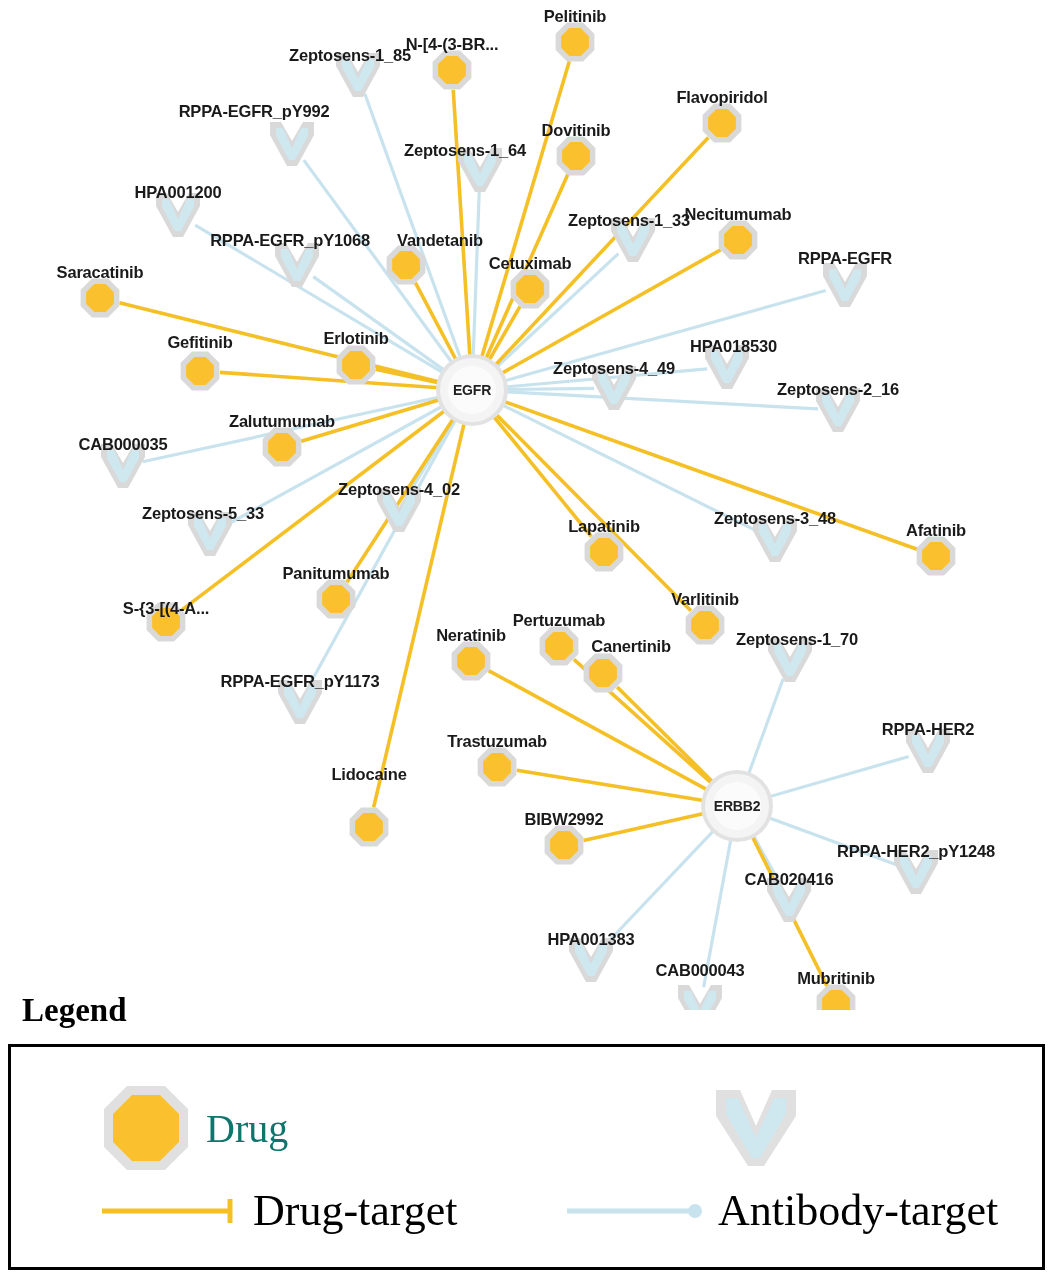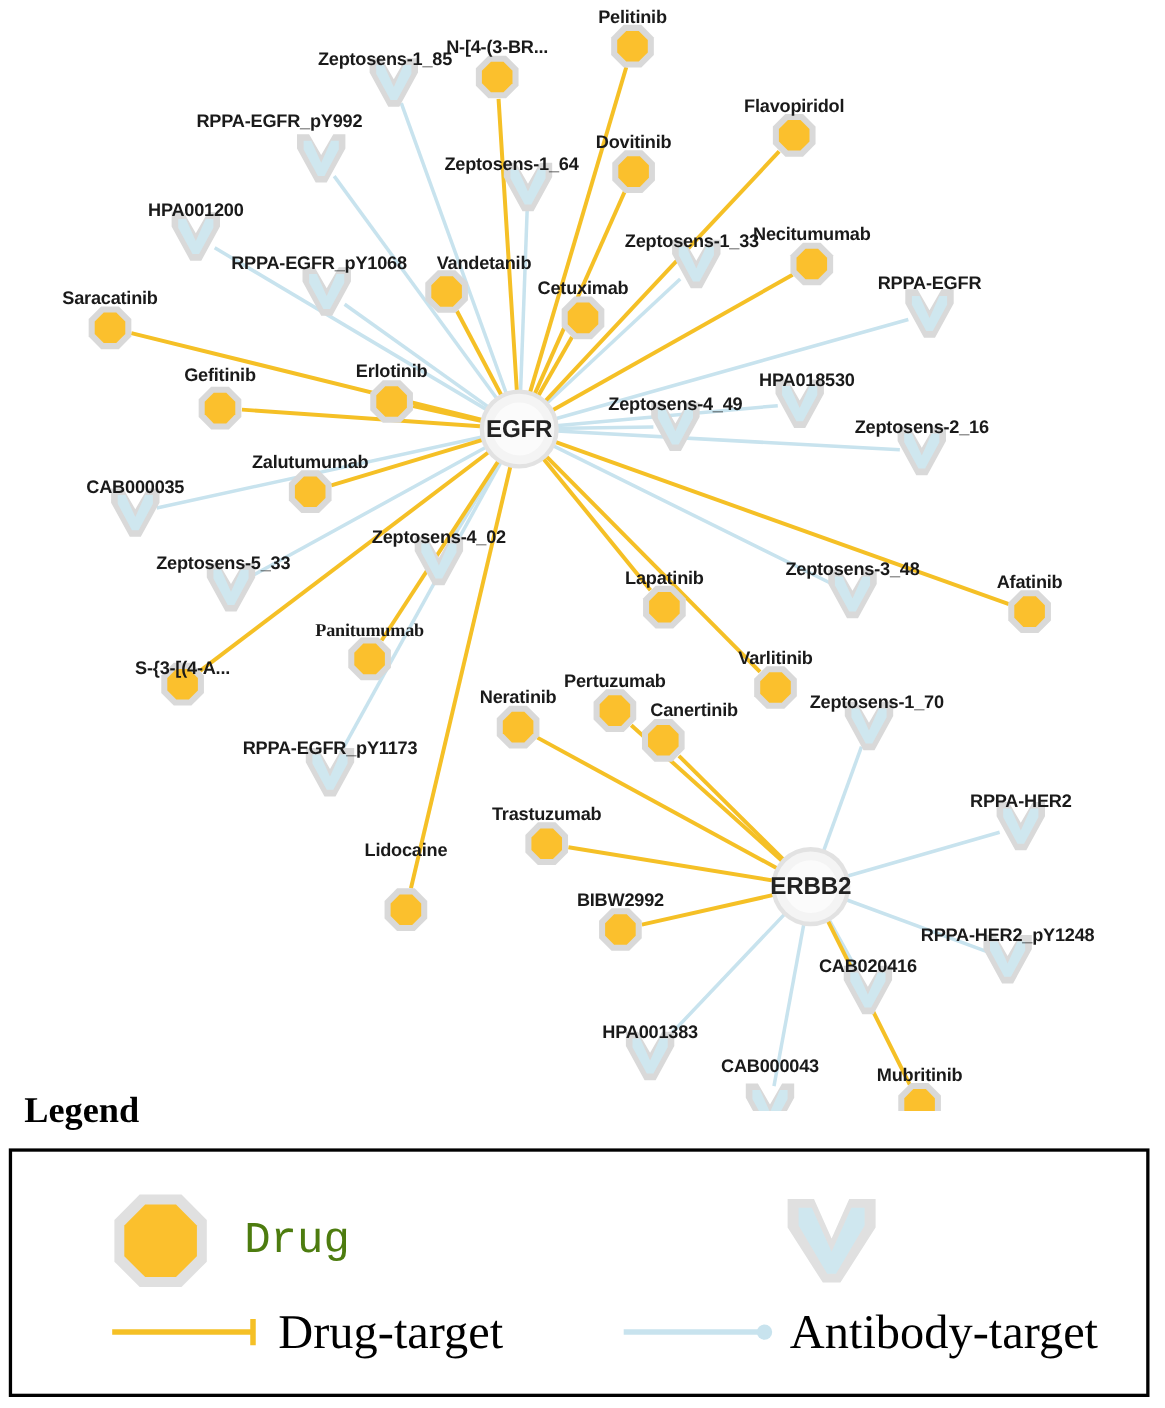--- a/index.html
+++ b/index.html
@@ -30,21 +30,21 @@
     position: absolute;
     font-family: "Liberation Sans", sans-serif;
     font-weight: bold;
     font-size: 16.5px;
     color: #1a1a1a;
     white-space: nowrap;
     transform: translate(-50%, -50%);
     letter-spacing: -0.2px;
   }
   .gene-label {
-    font-size: 22px;
+    font-size: 14px;
     color: #222;
   }
   .legend-title {
     position: absolute;
     left: 22px;
     top: 992px;
     font-family: "Liberation Serif", serif;
     font-size: 33px;
     font-weight: bold;
     color: #000;
@@ -65,24 +65,24 @@
     top: 1060px;
     width: 1053px;
     height: 110px;
   }
   .legend-item {
     position: absolute;
     display: flex;
     align-items: center;
   }
   .legend-text {
-    font-family: Liberation Mono, monospace;
+    font-family: Liberation Serif, serif;
     font-size: 40px;
-    color: #4d7c0f;
-    margin-left: 30px;
+    color: #0f766e;
+    margin-left: 14px;
   }
   .legend-row2 {
     position: absolute;
     left: 0;
     top: 1185px;
     width: 1053px;
     height: 70px;
   }
   .legend-edge-text {
     font-family: "Liberation Serif", serif;
@@ -307,21 +307,21 @@
     <div class="node-label" style="left: 576px; top: 130px;">Dovitinib</div>
     <div class="node-label" style="left: 738px; top: 214px;">Necitumumab</div>
     <div class="node-label" style="left: 406px; top: 240px; margin-left: 34px;">Vandetanib</div>
     <div class="node-label" style="left: 530px; top: 263px;">Cetuximab</div>
     <div class="node-label" style="left: 100px; top: 272px;">Saracatinib</div>
     <div class="node-label" style="left: 356px; top: 338px;">Erlotinib</div>
     <div class="node-label" style="left: 200px; top: 342px;">Gefitinib</div>
     <div class="node-label" style="left: 282px; top: 421px;">Zalutumumab</div>
     <div class="node-label" style="left: 604px; top: 526px;">Lapatinib</div>
     <div class="node-label" style="left: 936px; top: 530px;">Afatinib</div>
-    <div class="node-label" style="left: 336px; top: 573px; font-family: Liberation Serif, serif;">Panitumumab</div>
+    <div class="node-label" style="left: 336px; top: 573px;">Panitumumab</div>
     <div class="node-label" style="left: 705px; top: 599px;">Varlitinib</div>
     <div class="node-label" style="left: 166px; top: 608px;">S-{3-[(4-A...</div>
     <div class="node-label" style="left: 559px; top: 620px;">Pertuzumab</div>
     <div class="node-label" style="left: 471px; top: 635px;">Neratinib</div>
     <div class="node-label" style="left: 631px; top: 646px;">Canertinib</div>
     <div class="node-label" style="left: 497px; top: 741px;">Trastuzumab</div>
     <div class="node-label" style="left: 369px; top: 774px;">Lidocaine</div>
     <div class="node-label" style="left: 564px; top: 819px;">BIBW2992</div>
     <div class="node-label" style="left: 836px; top: 978px;">Mubritinib</div>
     <div class="node-label gene-label" style="left: 472px; top: 390px;">EGFR</div>

